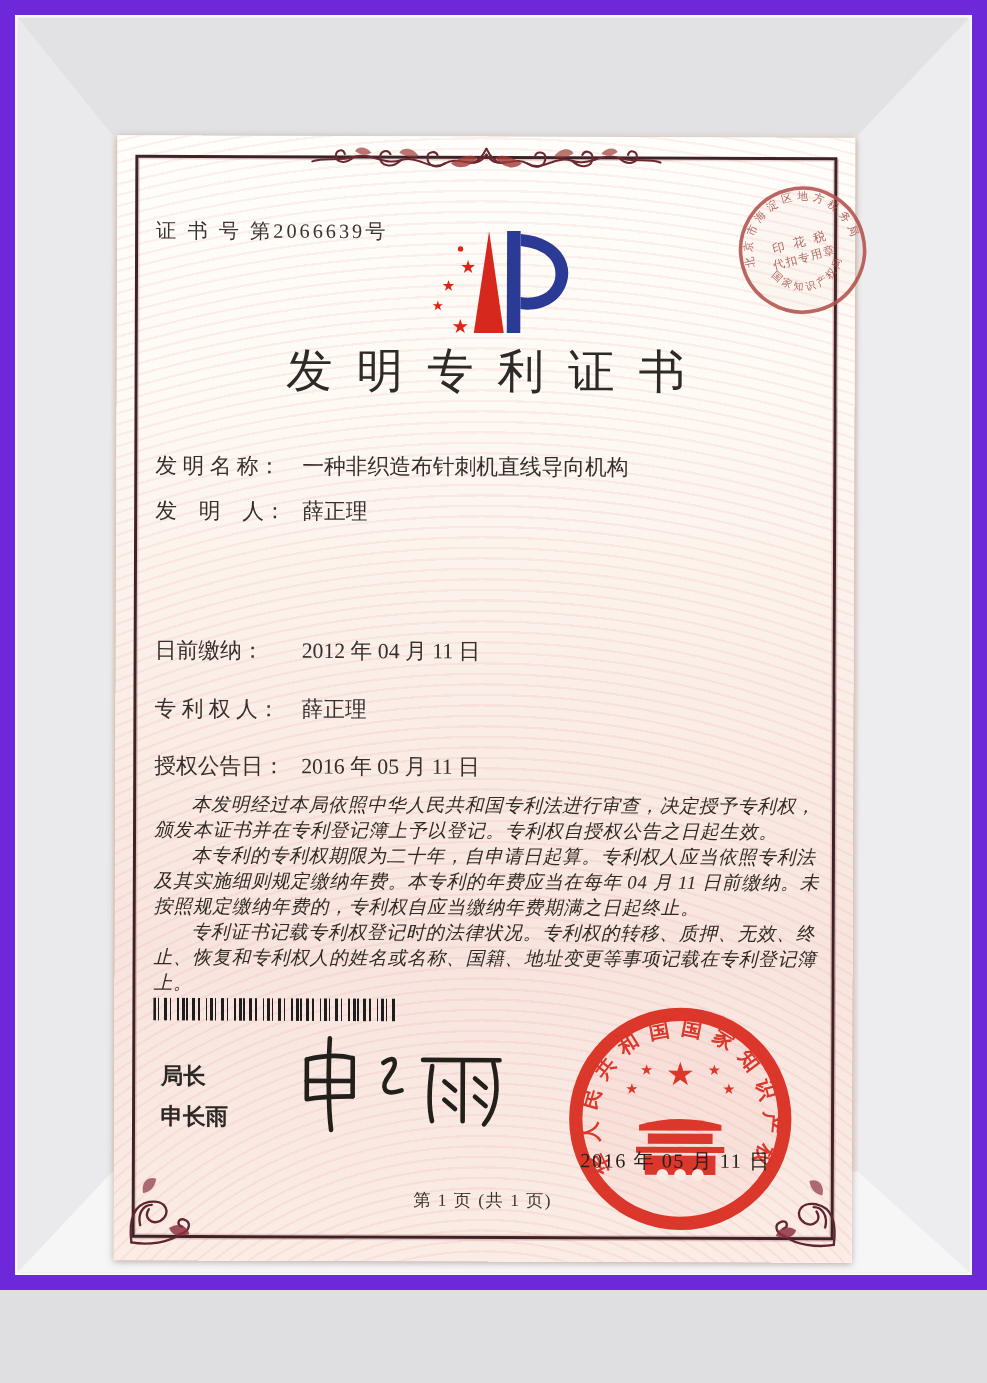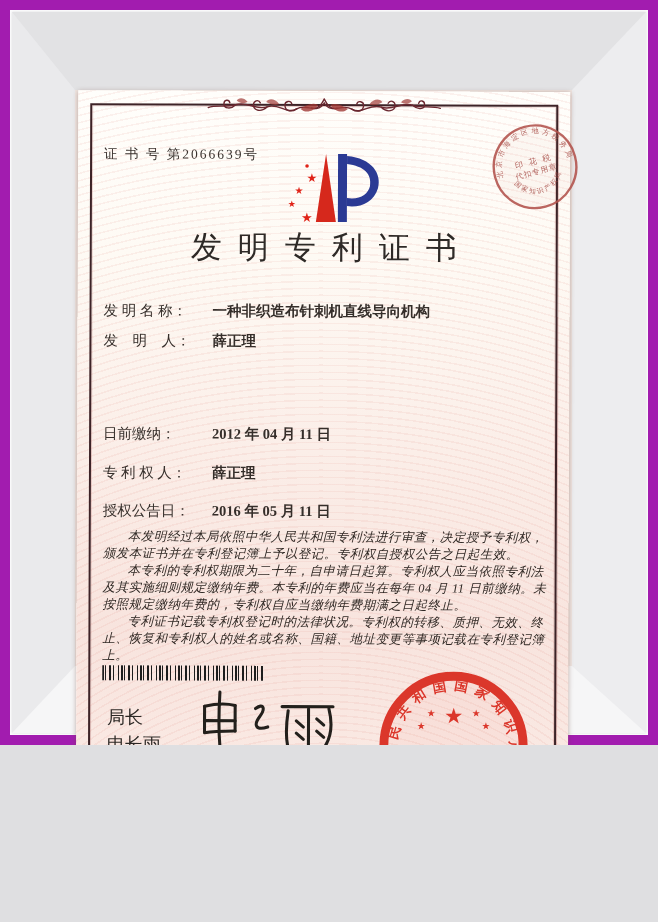--- a/index.html
+++ b/index.html
@@ -1,16 +1,16 @@
 <!DOCTYPE html>
 <html><head>
 <meta charset="utf-8">
 <style>
   html,body{margin:0;padding:0;background:#dfdfe1;}
-  .photo{position:relative;width:658px;height:745px;background:#a21caf;overflow:hidden;
+  .photo{position:relative;width:658px;height:860px;background:#6d28d9;overflow:hidden;
          font-family:"Liberation Serif", serif;}
   
   .frame-molding{position:absolute;inset:12px;border-style:solid;
       border-width:78px 74px 67px 63px;
       border-color:#e2e2e4 #ededef #f6f6f7 #eaeaec;
       background:#efe5e1;box-shadow:0 0 2px rgba(0,0,0,.12);}
   .frame-seam{position:absolute;inset:10px;border:2px solid #fbfbfc;pointer-events:none;}
   
   .paper{position:absolute;left:77px;top:91px;width:492px;height:750px;
       transform:rotate(.2deg);
@@ -25,33 +25,33 @@
   .flourish-bl{left:8px;}
   .flourish-br{right:8px;transform:scaleX(-1);}
   
   .cert-no{position:absolute;left:26px;top:55px;font-size:13.5px;letter-spacing:2px;color:#3a322e;}
   .tax-stamp{position:absolute;left:409px;top:27px;width:96px;height:96px;opacity:.88;}
   .cnipa-logo{position:absolute;left:193px;top:52px;width:118px;height:90px;}
   .cert-title{position:absolute;top:136px;left:0;width:100%;text-align:center;
       font-size:31px;color:#2e2a27;letter-spacing:16px;text-indent:16px;font-weight:500;}
   .field-row{position:absolute;left:26px;display:flex;font-size:14.5px;color:#352e2a;white-space:nowrap;}
   .field-label{min-width:96px;}
-  .field-value{margin-left:13px;font-weight:bold;}
+  .field-value{margin-left:2px;}
   .row0{top:211px}.row1{top:241px}.row2{top:296px}.row3{top:334px}.row4{top:373px}.row5{top:411px}
   .cert-body{position:absolute;left:26px;top:438px;width:444px;color:#302925;
       font-size:12.5px;line-height:1.36;font-style:italic;}
   .cert-body p{margin:0;text-indent:2em;letter-spacing:.5px;}
   .barcode{position:absolute;left:26px;top:575px;width:162px;height:15px;
       background-image:repeating-linear-gradient(90deg,
         #1d1d1d 0 2px,transparent 2px 3px,#1d1d1d 3px 4px,transparent 4px 7px,
         #1d1d1d 7px 9px,transparent 9px 11px,#1d1d1d 11px 12px,transparent 12px 16px,
         #1d1d1d 16px 17px,transparent 17px 19px);}
   .signature{position:absolute;left:106px;top:589px;width:158px;height:80px;}
   .director{position:absolute;left:31px;top:614px;font-family:"Liberation Sans",sans-serif;
-      font-weight:normal;font-size:18px;color:#2c2825;line-height:27px;}
+      font-weight:bold;font-size:15px;color:#2c2825;line-height:27px;}
   .seal{position:absolute;left:299px;top:576px;width:157px;height:157px;opacity:.93;}
   .seal-date{position:absolute;left:311px;top:674px;font-size:13.5px;color:#241f1a;
       letter-spacing:1px;z-index:6;white-space:nowrap;}
   .page-footer{position:absolute;left:0;top:702px;width:100%;text-align:center;
       font-size:11.5px;color:#3a322e;letter-spacing:1px;}
 </style>
 </head>
 <body>
 
 <div class="photo">

